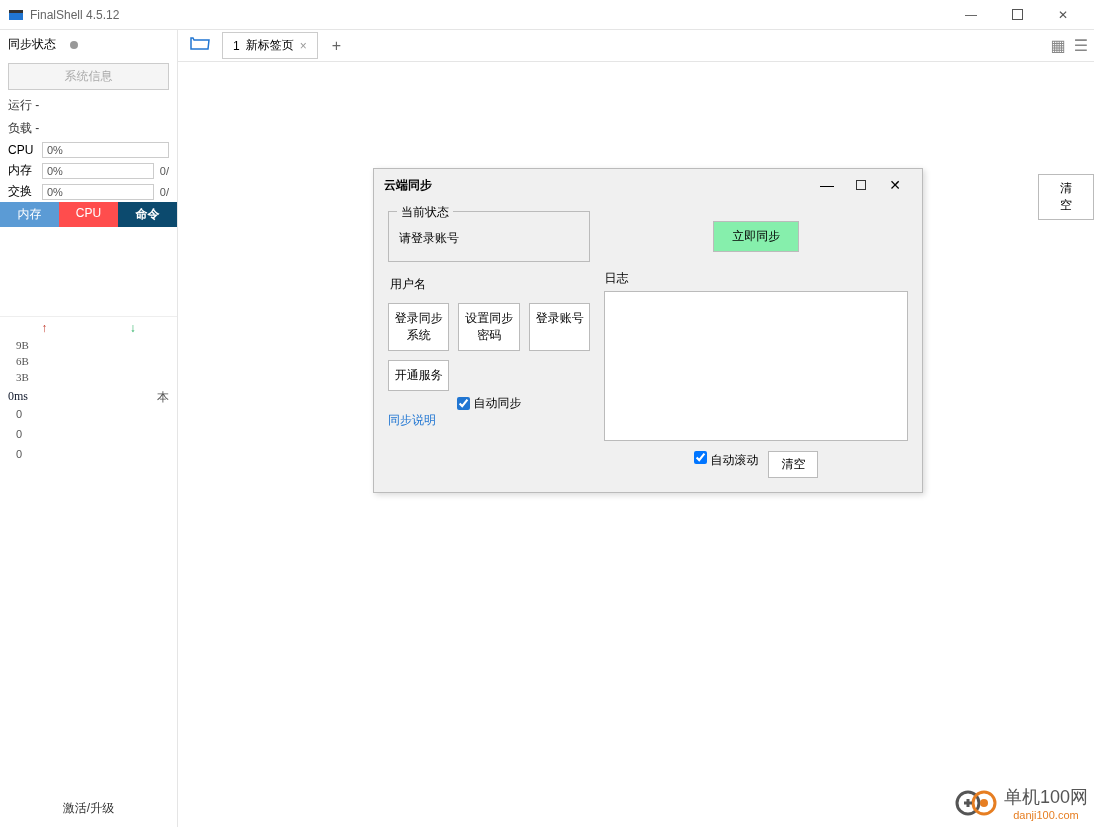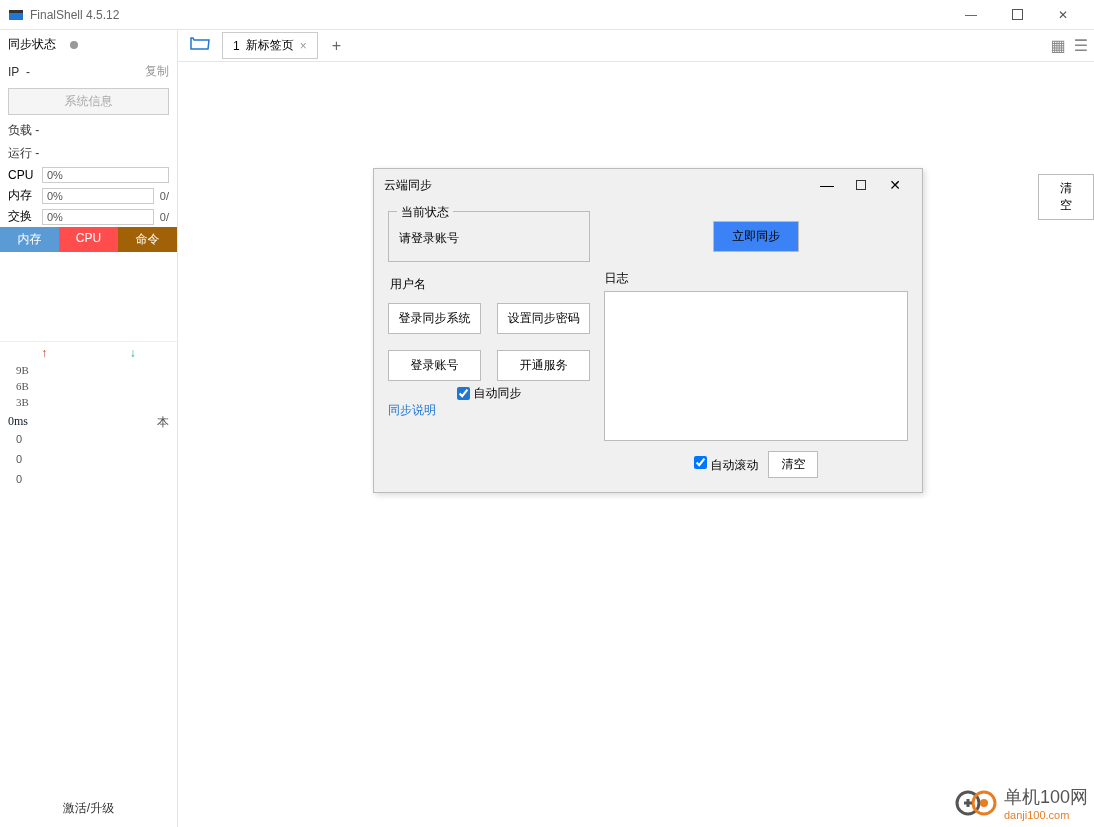--- a/index.html
+++ b/index.html
@@ -20,21 +20,21 @@
 .stat-line { padding: 3px 8px; color: #333; display: flex; }
 .meter-row { display: flex; padding: 2px 8px; align-items: center; gap: 6px; }
 .meter-row .lbl { width: 28px; }
 .meter-row .bar { flex: 1; height: 16px; border: 1px solid #ccc; background: #fff; position: relative; }
 .meter-row .bar span { position: absolute; left: 4px; top: 1px; color: #555; font-size: 11px; }
 .meter-row .extra { color: #555; font-size: 11px; }
 .tabs3 { display: flex; }
 .tabs3 div { flex: 1; text-align: center; padding: 4px 0; color: #fff; cursor: pointer; }
 .tabs3 .t1 { background: #5b9bd5; }
 .tabs3 .t2 { background: #ff4d4d; }
-.tabs3 .t3 { background: #a16207; }
+.tabs3 .t3 { background: #0c4a6e; font-weight: bold; }
 .graph-area { height: 90px; border-bottom: 1px solid #eee; position: relative; }
 .arrow-row { display: flex; justify-content: space-around; padding: 4px 0; }
 .arrow-up { color: #c0392b; font-weight: bold; }
 .arrow-down { color: #27ae60; font-weight: bold; }
 .scale { padding: 0 8px 4px 16px; color: #555; font-size: 11px; font-family: Liberation Serif, serif; }
 .ms-row { padding: 2px 8px; display:flex; }
 .ms-row .ms { color: #0f172a; font-family: Liberation Serif, serif; }
 .ms-row .local { margin-left: auto; color: #555; }
 .zero-lines { padding: 0 16px 8px; color: #555; font-size: 11px; }
 .path-header { display: flex; border-top: 1px solid #ddd; border-bottom: 1px solid #ddd; margin-top: 8px; }
@@ -50,43 +50,43 @@
 .tab-close { color: #999; cursor: pointer; }
 .tab-add { padding: 0 8px; color: #666; cursor: pointer; font-size: 16px; }
 .tabbar-right { margin-left: auto; display: flex; gap: 8px; color: #888; }
 .view-icon { cursor: pointer; font-size: 16px; }
 
 .clear-btn { position: absolute; left: 860px; top: 144px; border: 1px solid #bbb; padding: 5px 18px; background: #fff; cursor: pointer; }
 
 
 .dialog { position: absolute; left: 195px; top: 138px; width: 550px; border: 1px solid #bbb; background: #f0f0f0; box-shadow: 2px 2px 6px rgba(0,0,0,0.15); }
 .dlg-title { height: 32px; display: flex; align-items: center; padding: 0 10px; }
-.dlg-title .t { flex: 1; }
+.dlg-title .t { flex: 1; font-weight: bold; }
 .dlg-title .dbtn { width: 34px; text-align: center; cursor: pointer; font-size: 14px; }
 .dlg-body { padding: 10px 14px 14px; display: flex; gap: 14px; }
 .dlg-left { flex: 1; }
 .fieldset { border: 1px solid #bbb; padding: 18px 10px 14px; position: relative; margin-bottom: 14px; }
 .fieldset .legend { position: absolute; top: -8px; left: 8px; background: #f0f0f0; padding: 0 4px; font-family: Liberation Mono, monospace; }
 .username-label { margin: 4px 0 10px 2px; }
-.btn-grid { display: grid; grid-template-columns: 1fr 1fr; gap: 16px; margin-bottom: 0; }
+.btn-grid { display: grid; grid-template-columns: 1fr 1fr 1fr; gap: 9px; margin-bottom: 0; }
 .dlg-btn { border: 1px solid #bbb; background: #fff; padding: 6px 4px; text-align: center; cursor: pointer; }
 .chk-row { text-align: center; margin-top: 4px; }
 .chk-row input { accent-color: #2176d2; vertical-align: middle; }
 .sync-help { color: #2176d2; cursor: pointer; display: inline-block; }
 .dlg-right { flex: 1.5; display: flex; flex-direction: column; }
-.sync-now { border: 1px solid #bbb; background: #3b82f6; padding: 6px 18px; align-self: center; cursor: pointer; margin-top: 10px; margin-bottom: 18px; }
+.sync-now { border: 1px solid #bbb; background: #86efac; padding: 6px 18px; align-self: center; cursor: pointer; margin-top: 10px; margin-bottom: 18px; }
 .log-label { margin-bottom: 4px; }
 .log-box { border: 1px solid #bbb; background: #fff; height: 150px; margin-bottom: 10px; }
-.log-ctrl { display: flex; align-items: center; justify-content: center; gap: 10px; }
+.log-ctrl { display: flex; align-items: flex-start; justify-content: center; gap: 10px; }
 .log-ctrl .dlg-btn { padding: 4px 12px; }
 
 
 .watermark { position: absolute; right: 6px; bottom: 6px; display: flex; align-items: center; gap: 6px; }
 .wm-logo { width: 44px; height: 30px; }
-.wm-text { text-align: left; }
+.wm-text { text-align: center; }
 .wm-text .big { font-size: 18px; color: #555; font-weight: 500; }
 .wm-text .small { font-size: 11px; color: #e67e22; }
 </style>
 </head>
 <body>
 
 <div class="titlebar">
   <svg class="app-icon" viewBox="0 0 16 16">
       <rect x="1" y="3" width="14" height="10" fill="#2176d2"></rect>
       <rect x="1" y="3" width="14" height="3" fill="#333"></rect>
@@ -100,28 +100,23 @@
     </div>
   <div class="win-btn">✕</div>
 </div>
 
 <div class="main">
   <div class="sidebar">
     <div class="sync-row">
       <span>同步状态</span>
       <span class="dot"></span>
     </div>
-    <div class="ip-row">
-      <span>IP</span>&nbsp;&nbsp;
-      <span>-</span>
-      <span class="copy">复制</span>
-    </div>
     <div class="sysinfo-btn">系统信息</div>
+    <div class="stat-line">运行 -</div>
     <div class="stat-line">负载 -</div>
-    <div class="stat-line">运行 -</div>
     <div class="meter-row">
       <span class="lbl">CPU</span>
       <div class="bar">
           <span>0%</span>
         </div>
     </div>
     <div class="meter-row">
       <span class="lbl">内存</span>
       <div class="bar">
           <span>0%</span>

